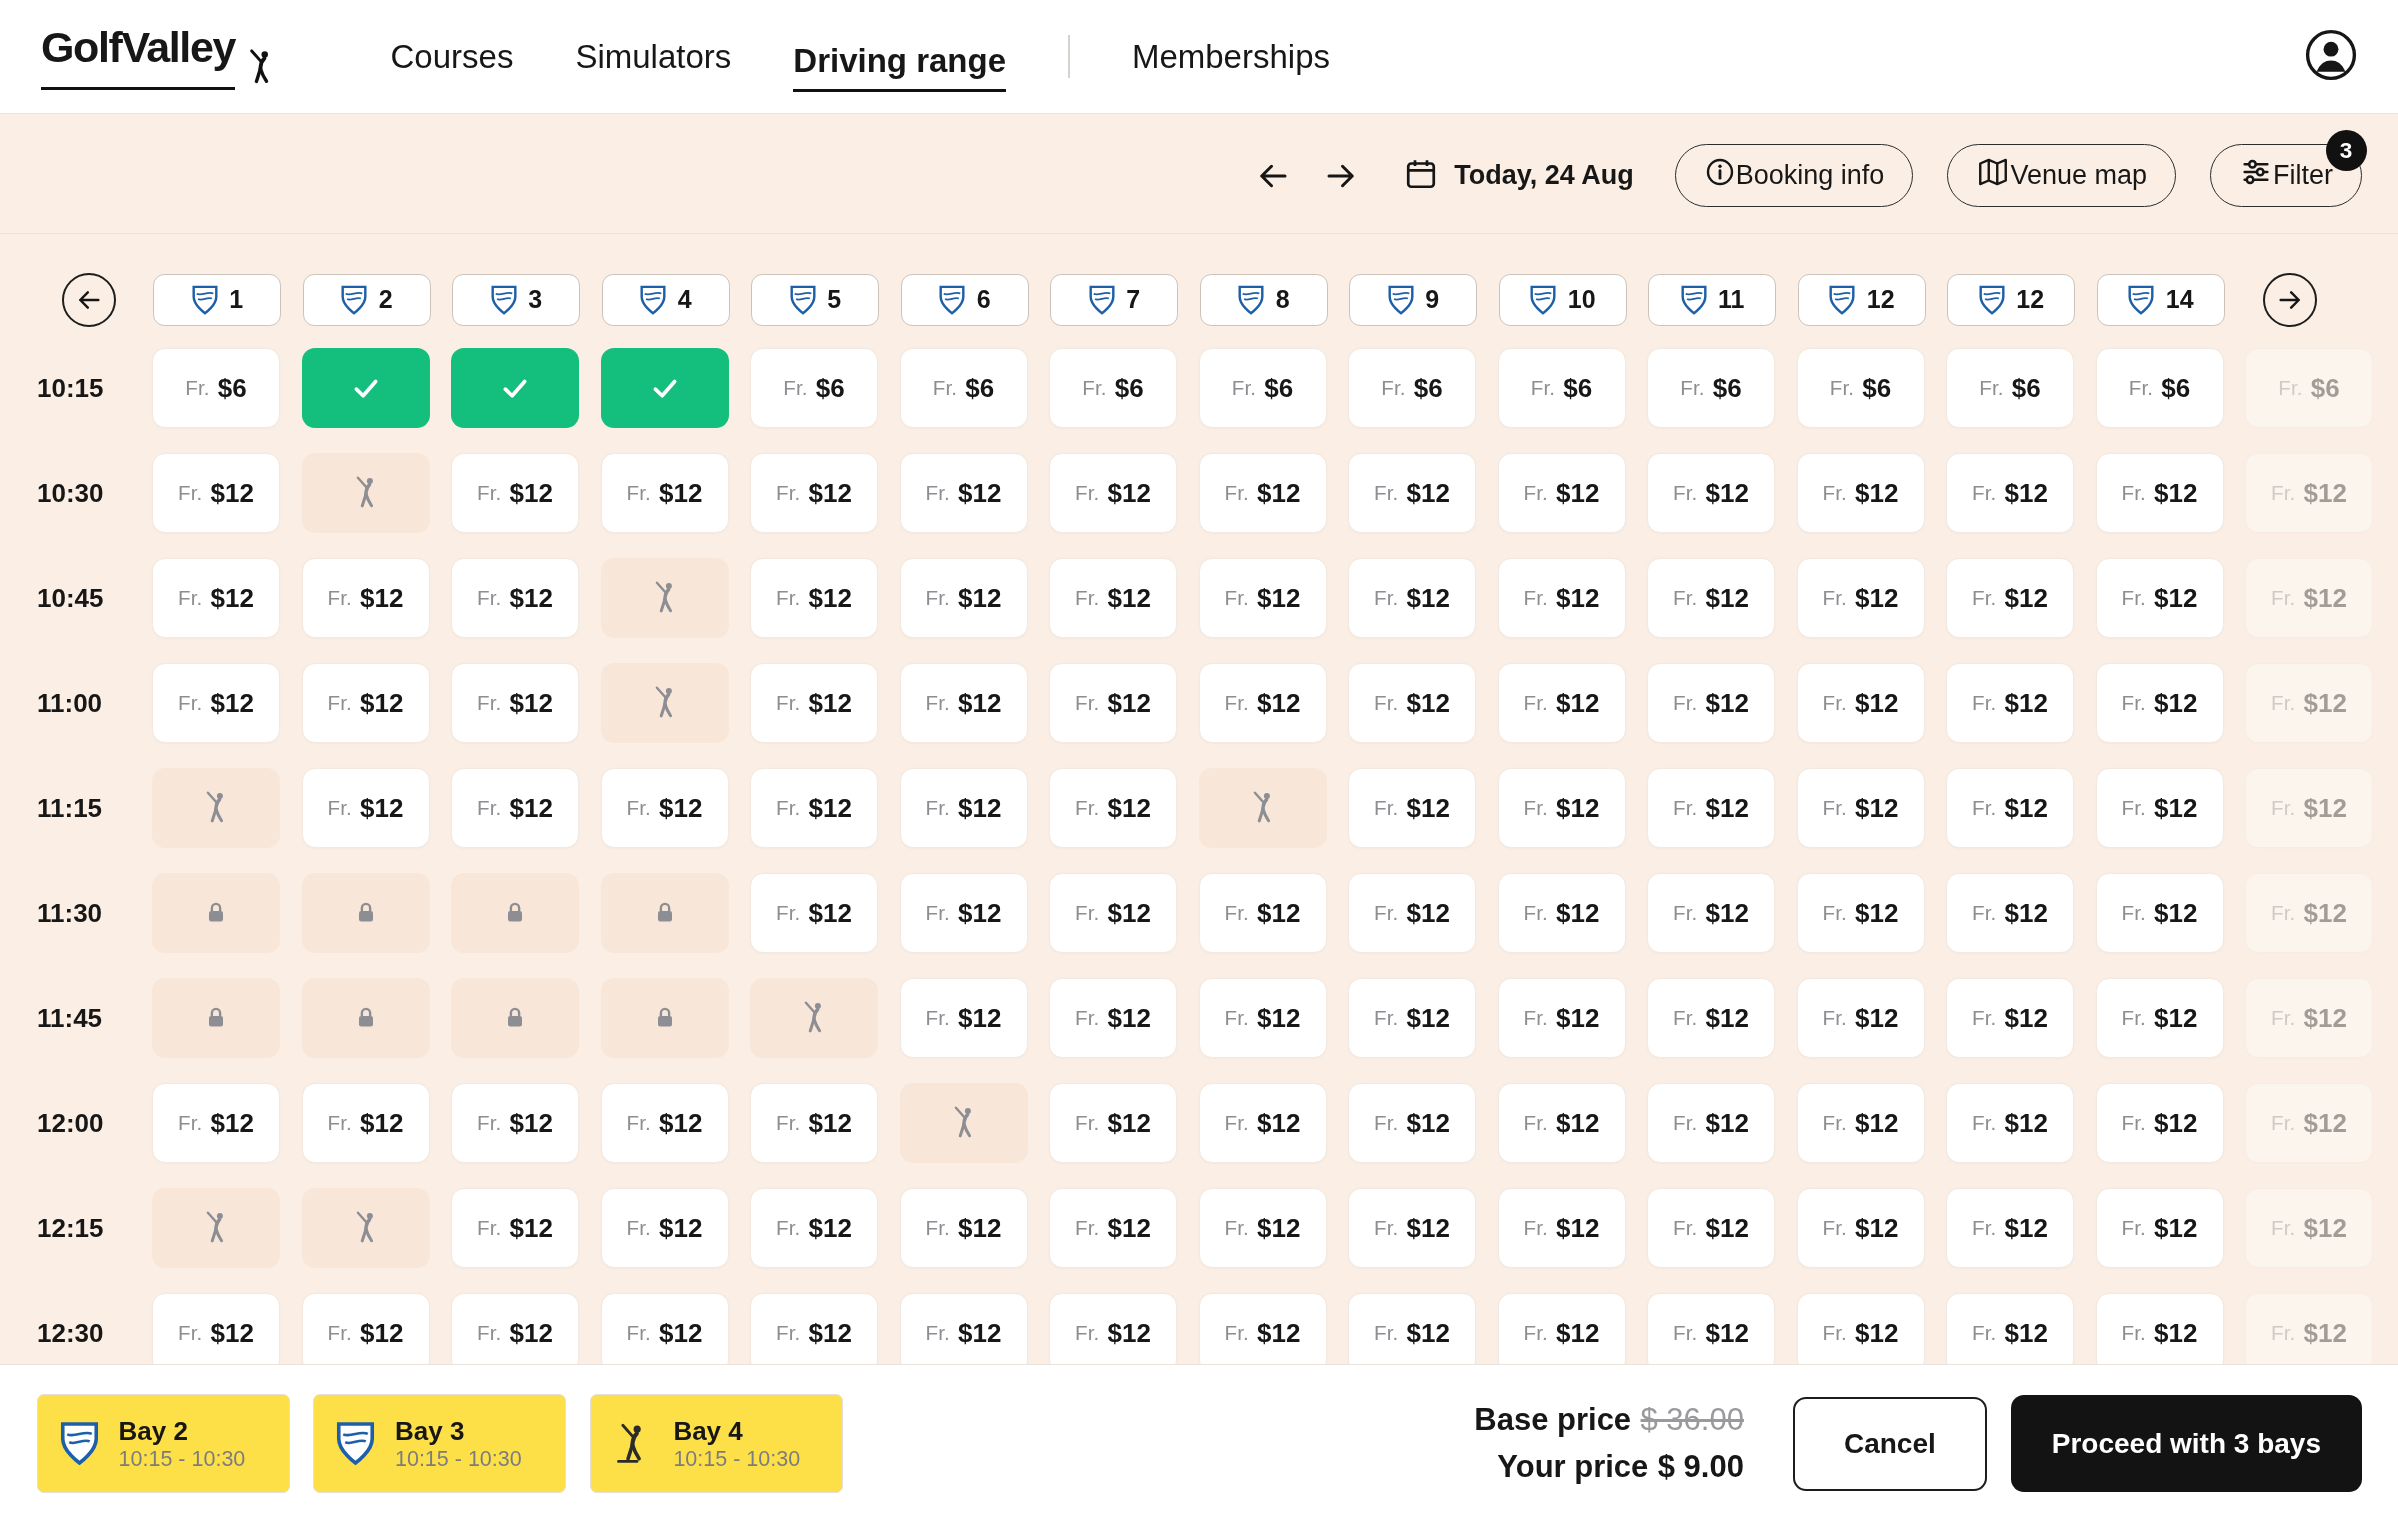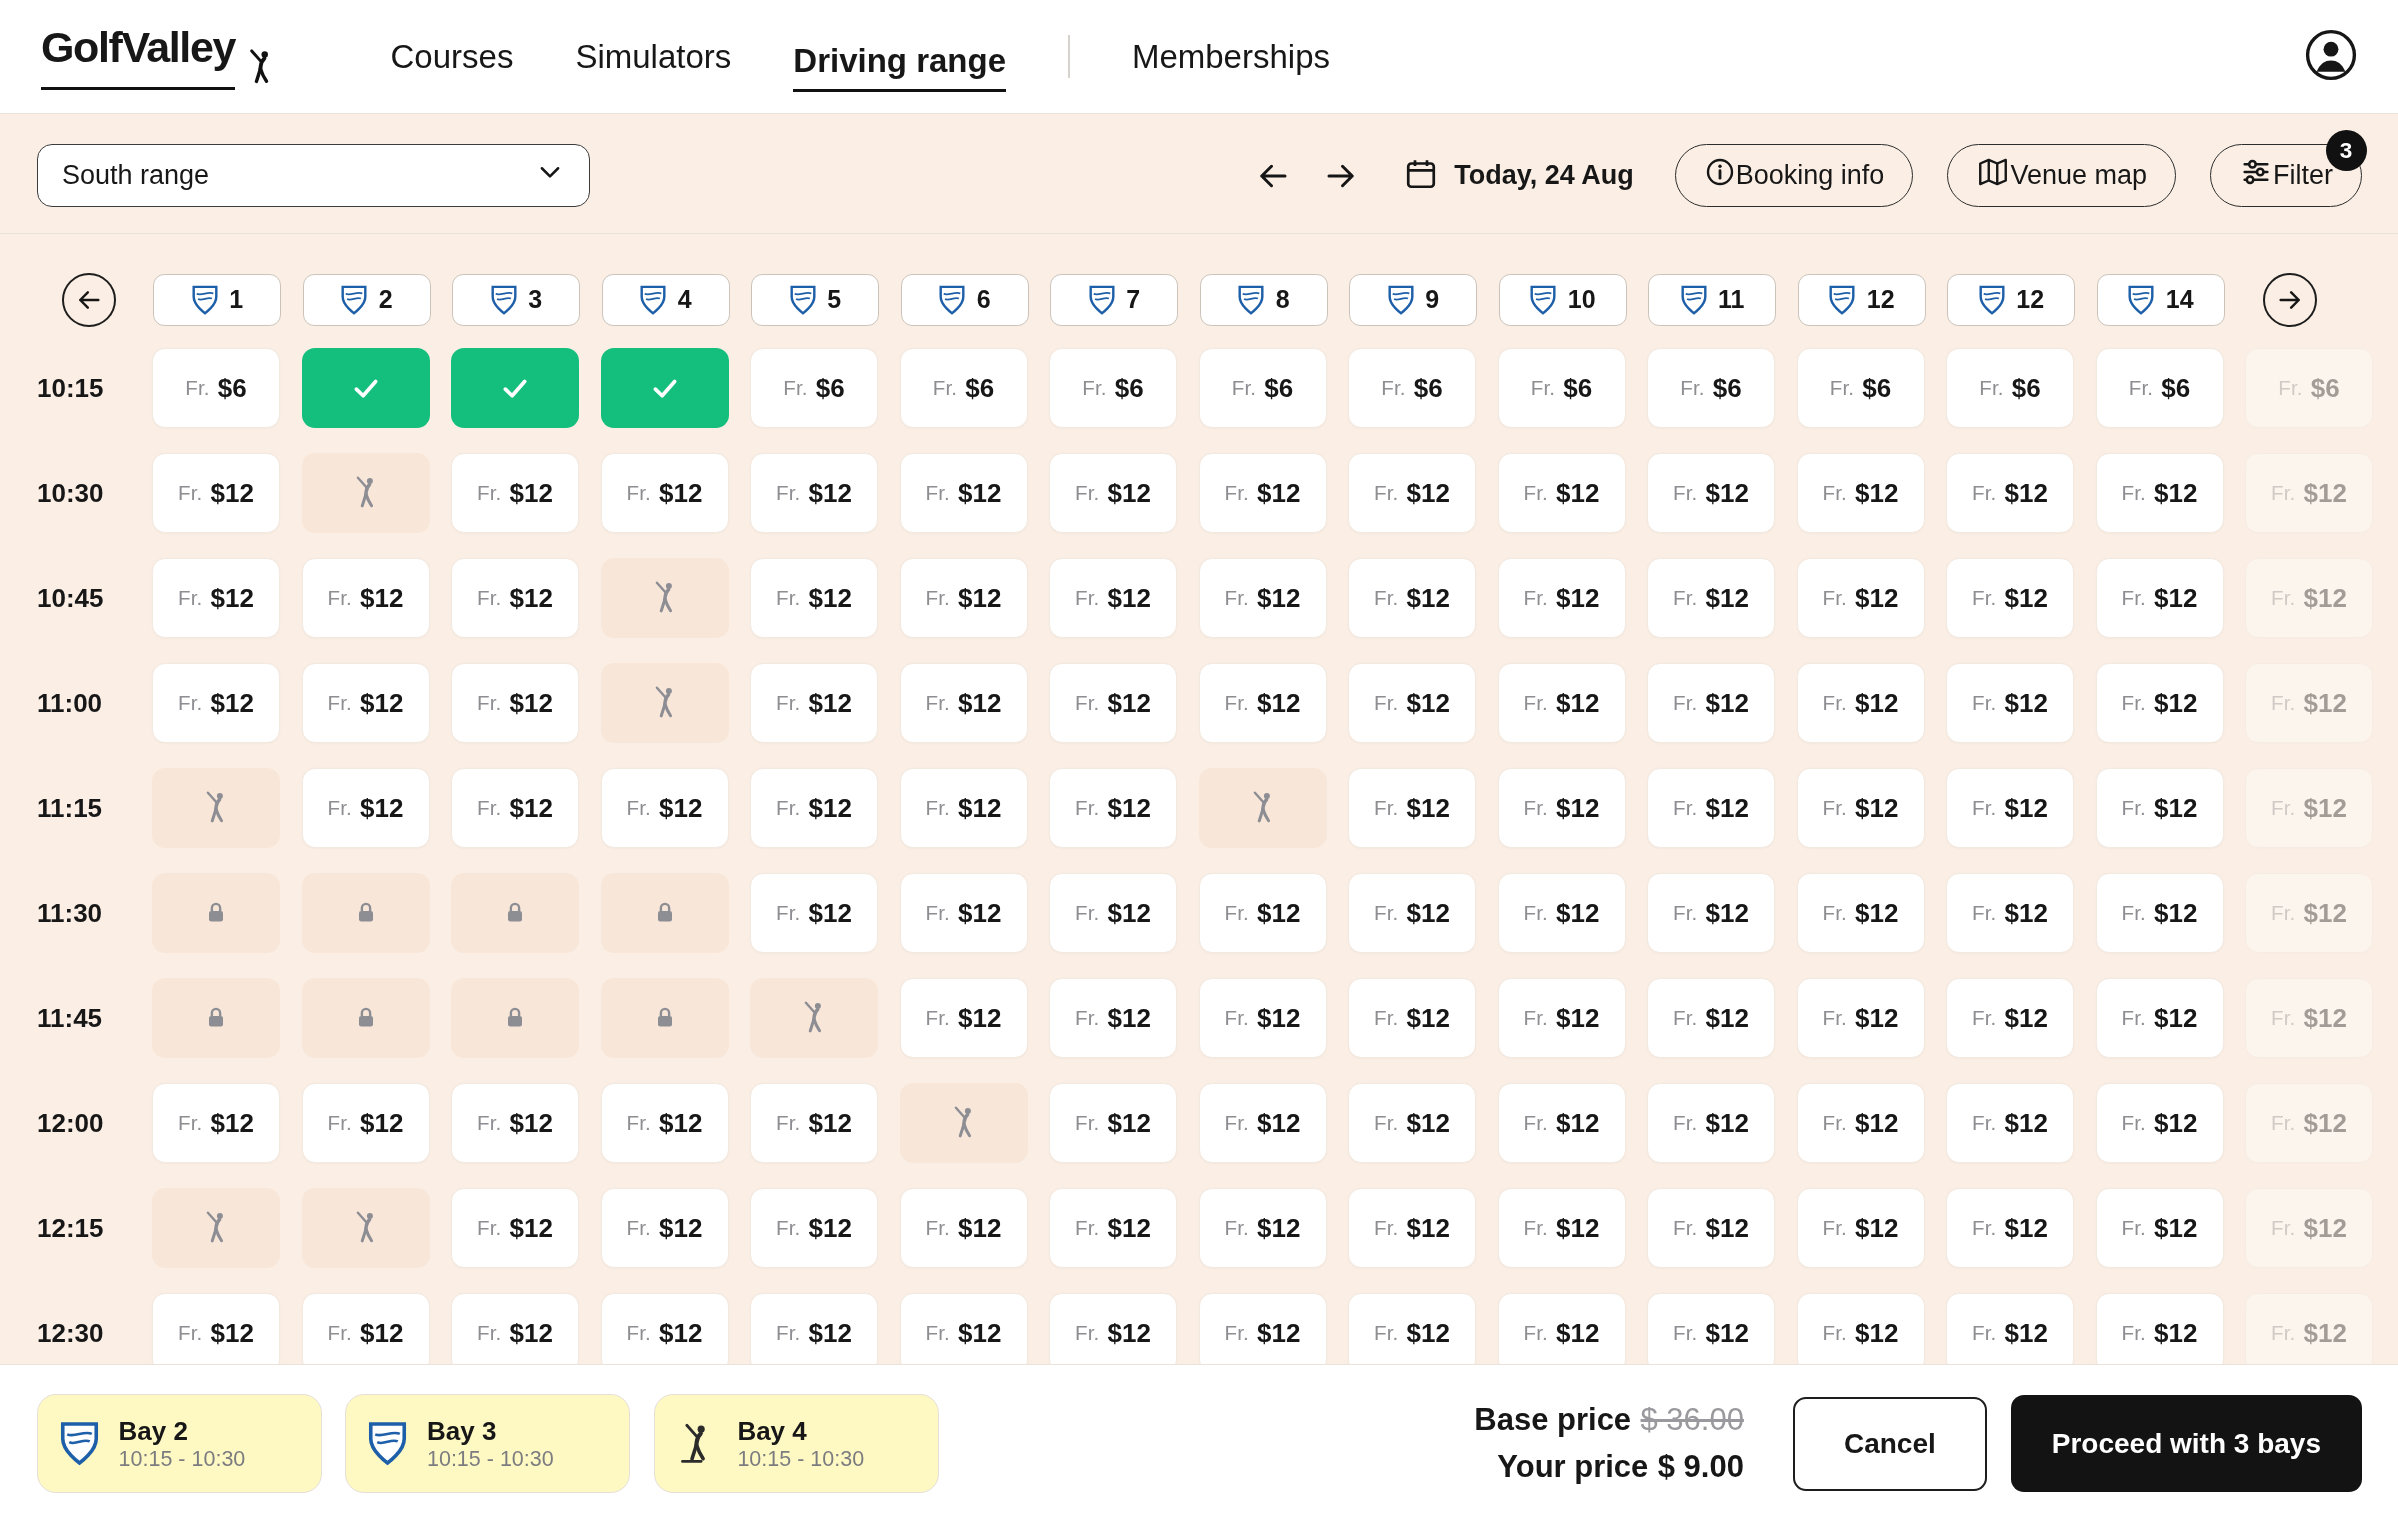--- a/index.html
+++ b/index.html
@@ -61,21 +61,21 @@
   .cell.sel{background:var(--green);}
   .cell.busy{background:var(--tile);cursor:default;}
   .cell .fr{color:var(--muted);font-size:20.6px;}
   .cell .amt{font-size:26px;font-weight:700;color:var(--ink);}
   .cell.edge{opacity:0.38;}
 
   
   footer{position:absolute;left:0;right:0;bottom:0;height:158px;background:#fff;border-top:0.9px solid var(--line);
     display:flex;align-items:center;padding:0 37px;z-index:10;}
   #selected-bays{display:flex;gap:23.4px;}
-  .bay-card{width:285px;height:99px;border:0.9px solid #E6DFD8;border-radius:19px;background:#fef9c3;
+  .bay-card{width:253px;height:99px;border:0.9px solid #E6DFD8;border-radius:7px;background:#fde047;
     display:flex;align-items:center;gap:19px;padding:0 20.6px;cursor:pointer;}
   .bc-title{font-size:26px;font-weight:700;}
   .bc-time{font-size:21.5px;color:#7c7c80;margin-top:0;}
   .price-block{margin-left:auto;text-align:right;font-size:31px;line-height:1.5;}
   .price-line .lbl{font-weight:700;}
   .price-old{color:#9a9a9e;text-decoration:line-through;margin-left:9.4px;}
   .price-new{font-weight:700;margin-left:9.4px;}
   .btn-cancel{margin-left:49px;height:94px;padding:0 49px;border:2.3px solid #1d1d1d;border-radius:13px;
     background:#fff;font-size:28px;font-weight:700;font-family:inherit;color:var(--ink);cursor:pointer;}
   .btn-proceed{margin-left:24px;height:97px;padding:0 41px;border:none;border-radius:13px;background:#131313;
@@ -112,28 +112,20 @@
         <svg width="54" height="54" viewBox="0 0 24 24">
           <circle cx="12" cy="12" r="10.4" fill="none" stroke="#161616" stroke-width="1.5"></circle>
           <circle cx="12" cy="9.4" r="3.3" fill="#161616"></circle>
           <path d="M5.6 19.4 C7.1 15.8 9.3 14.4 12 14.4 C14.7 14.4 16.9 15.8 18.4 19.4" fill="#161616"></path>
         </svg>
       </span>
     </div>
   </header>
 
   <div class="toolbar">
-    <div class="range-select">
-      <span>South range</span>
-      <span>
-        <svg width="30" height="30" viewBox="0 0 24 24" fill="none" stroke="#161616" stroke-width="2" stroke-linecap="round" stroke-linejoin="round">
-            <path d="M5.5 9 L12 15.5 L18.5 9"></path>
-          </svg>
-      </span>
-    </div>
     <div class="tb-right">
       <button class="tb-arrow">
         <svg width="36" height="36" viewBox="0 0 24 24" fill="none" stroke="#161616" stroke-width="2" stroke-linecap="round" stroke-linejoin="round">
             <path d="M20 12 H4.5 M11 5.5 L4.5 12 L11 18.5"></path>
           </svg>
       </button>
       <button class="tb-arrow">
         <svg width="36" height="36" viewBox="0 0 24 24" fill="none" stroke="#161616" stroke-width="2" stroke-linecap="round" stroke-linejoin="round">
             <path d="M4 12 H19.5 M13 5.5 L19.5 12 L13 18.5"></path>
           </svg>

